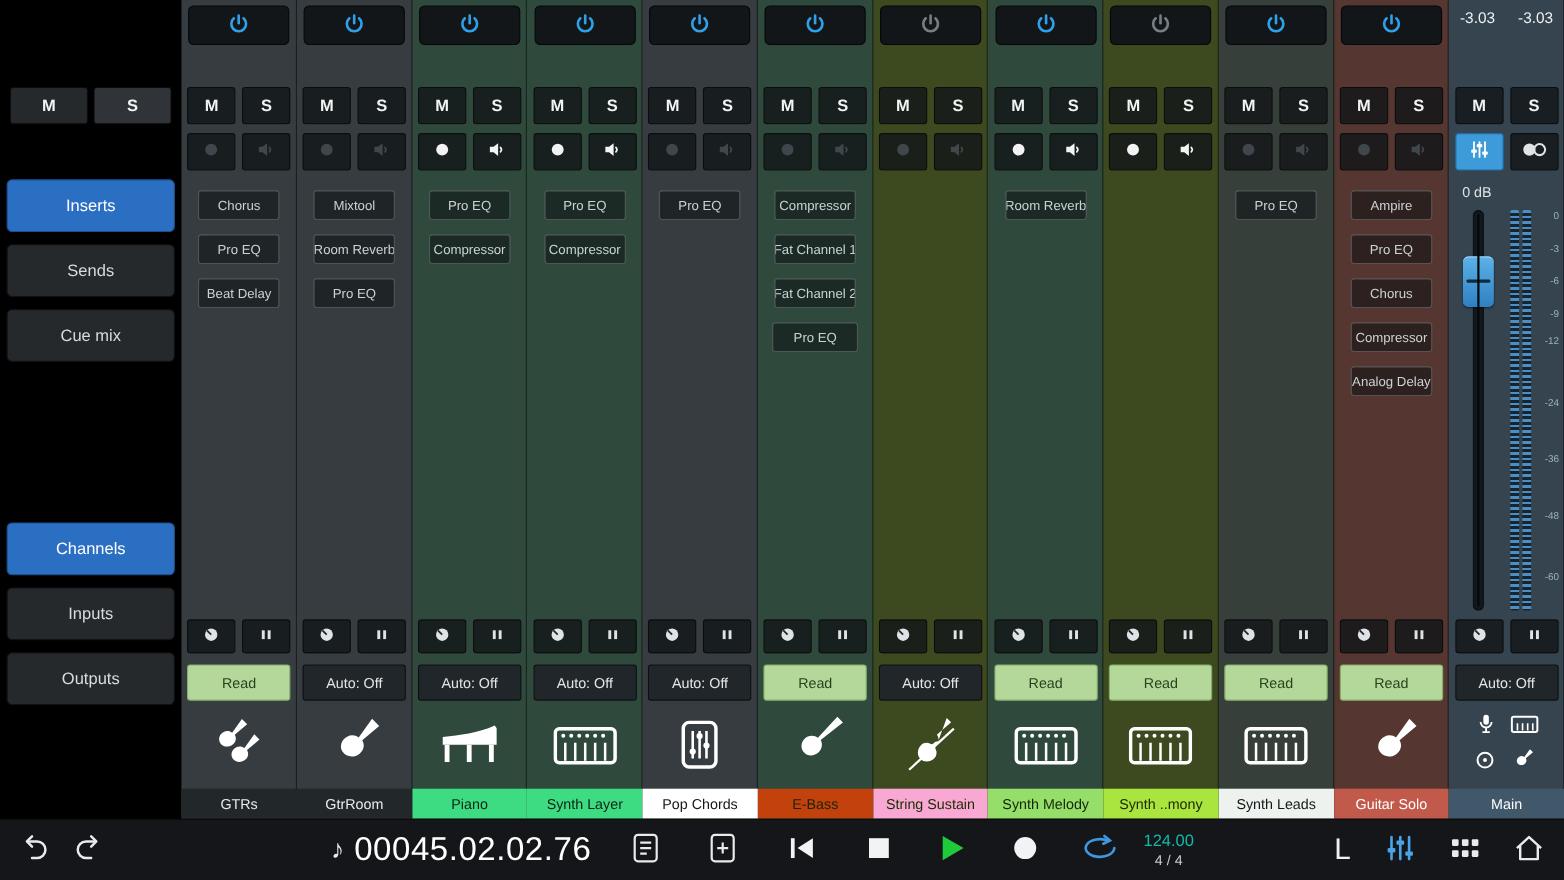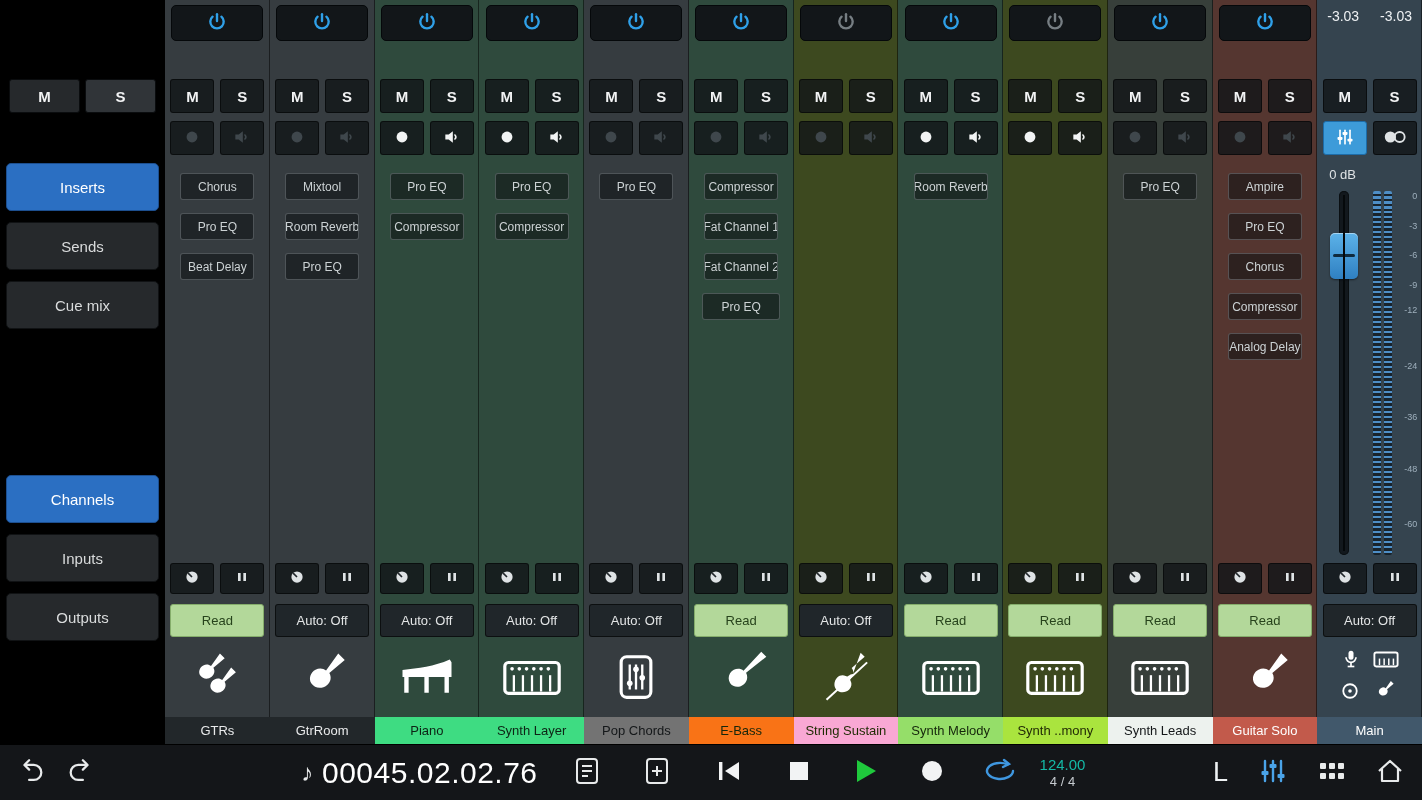--- a/index.html
+++ b/index.html
@@ -420,21 +420,21 @@
                   <line x1="40" y1="16" x2="40" y2="48"></line>
                 </g>
                 <g fill="#fff">
                   <circle cx="24" cy="40" r="3.6"></circle>
                   <circle cx="32" cy="22" r="3.6"></circle>
                   <circle cx="40" cy="33" r="3.6"></circle>
                 </g>
               </svg>
             </span>
     </div>
-    <div class="name-bar" style="background:#737373;color:#141719">Pop Chords</div>
+    <div class="name-bar" style="background:#ffffff;color:#141719">Pop Chords</div>
         </div>
         <div class="strip" style="background: rgb(47, 74, 61);">
     <div class="power-row">
       <button class="power-btn">
         <span><svg width="22" height="22" viewBox="0 0 24 24" fill="none" stroke="#2fa0e8" stroke-width="2.6" stroke-linecap="round">
                   <path d="M12 3.5v7.5"></path>
                   <path d="M7.2 6.2a7.3 7.3 0 1 0 9.6 0"></path>
                 </svg></span>
       </button>
     </div>
@@ -477,21 +477,21 @@
       </button>
     </div>
     <button class="auto-btn read">Read</button>
     <div class="icon-area">
       <span class="inst-icon">
               <svg width="54" height="54" viewBox="0 0 64 64" fill="#fff">
                 <path d="M56 2l6 6-24 19c2.5 4.5 1.5 10-2.5 13.5-5 4.5-13 4-16.5-1.5-3.5-5.5-1-12.5 4.5-15.5 4-2 8.5-1.5 11.5 1L56 2z"></path>
               </svg>
             </span>
     </div>
-    <div class="name-bar" style="background:#f97316;color:#15260b">E-Bass</div>
+    <div class="name-bar" style="background:#c2410c;color:#15260b">E-Bass</div>
         </div>
         <div class="strip" style="background: rgb(61, 73, 31);">
     <div class="power-row">
       <button class="power-btn">
         <span><svg width="22" height="22" viewBox="0 0 24 24" fill="none" stroke="#767e83" stroke-width="2.6" stroke-linecap="round">
                   <path d="M12 3.5v7.5"></path>
                   <path d="M7.2 6.2a7.3 7.3 0 1 0 9.6 0"></path>
                 </svg></span>
       </button>
     </div>

